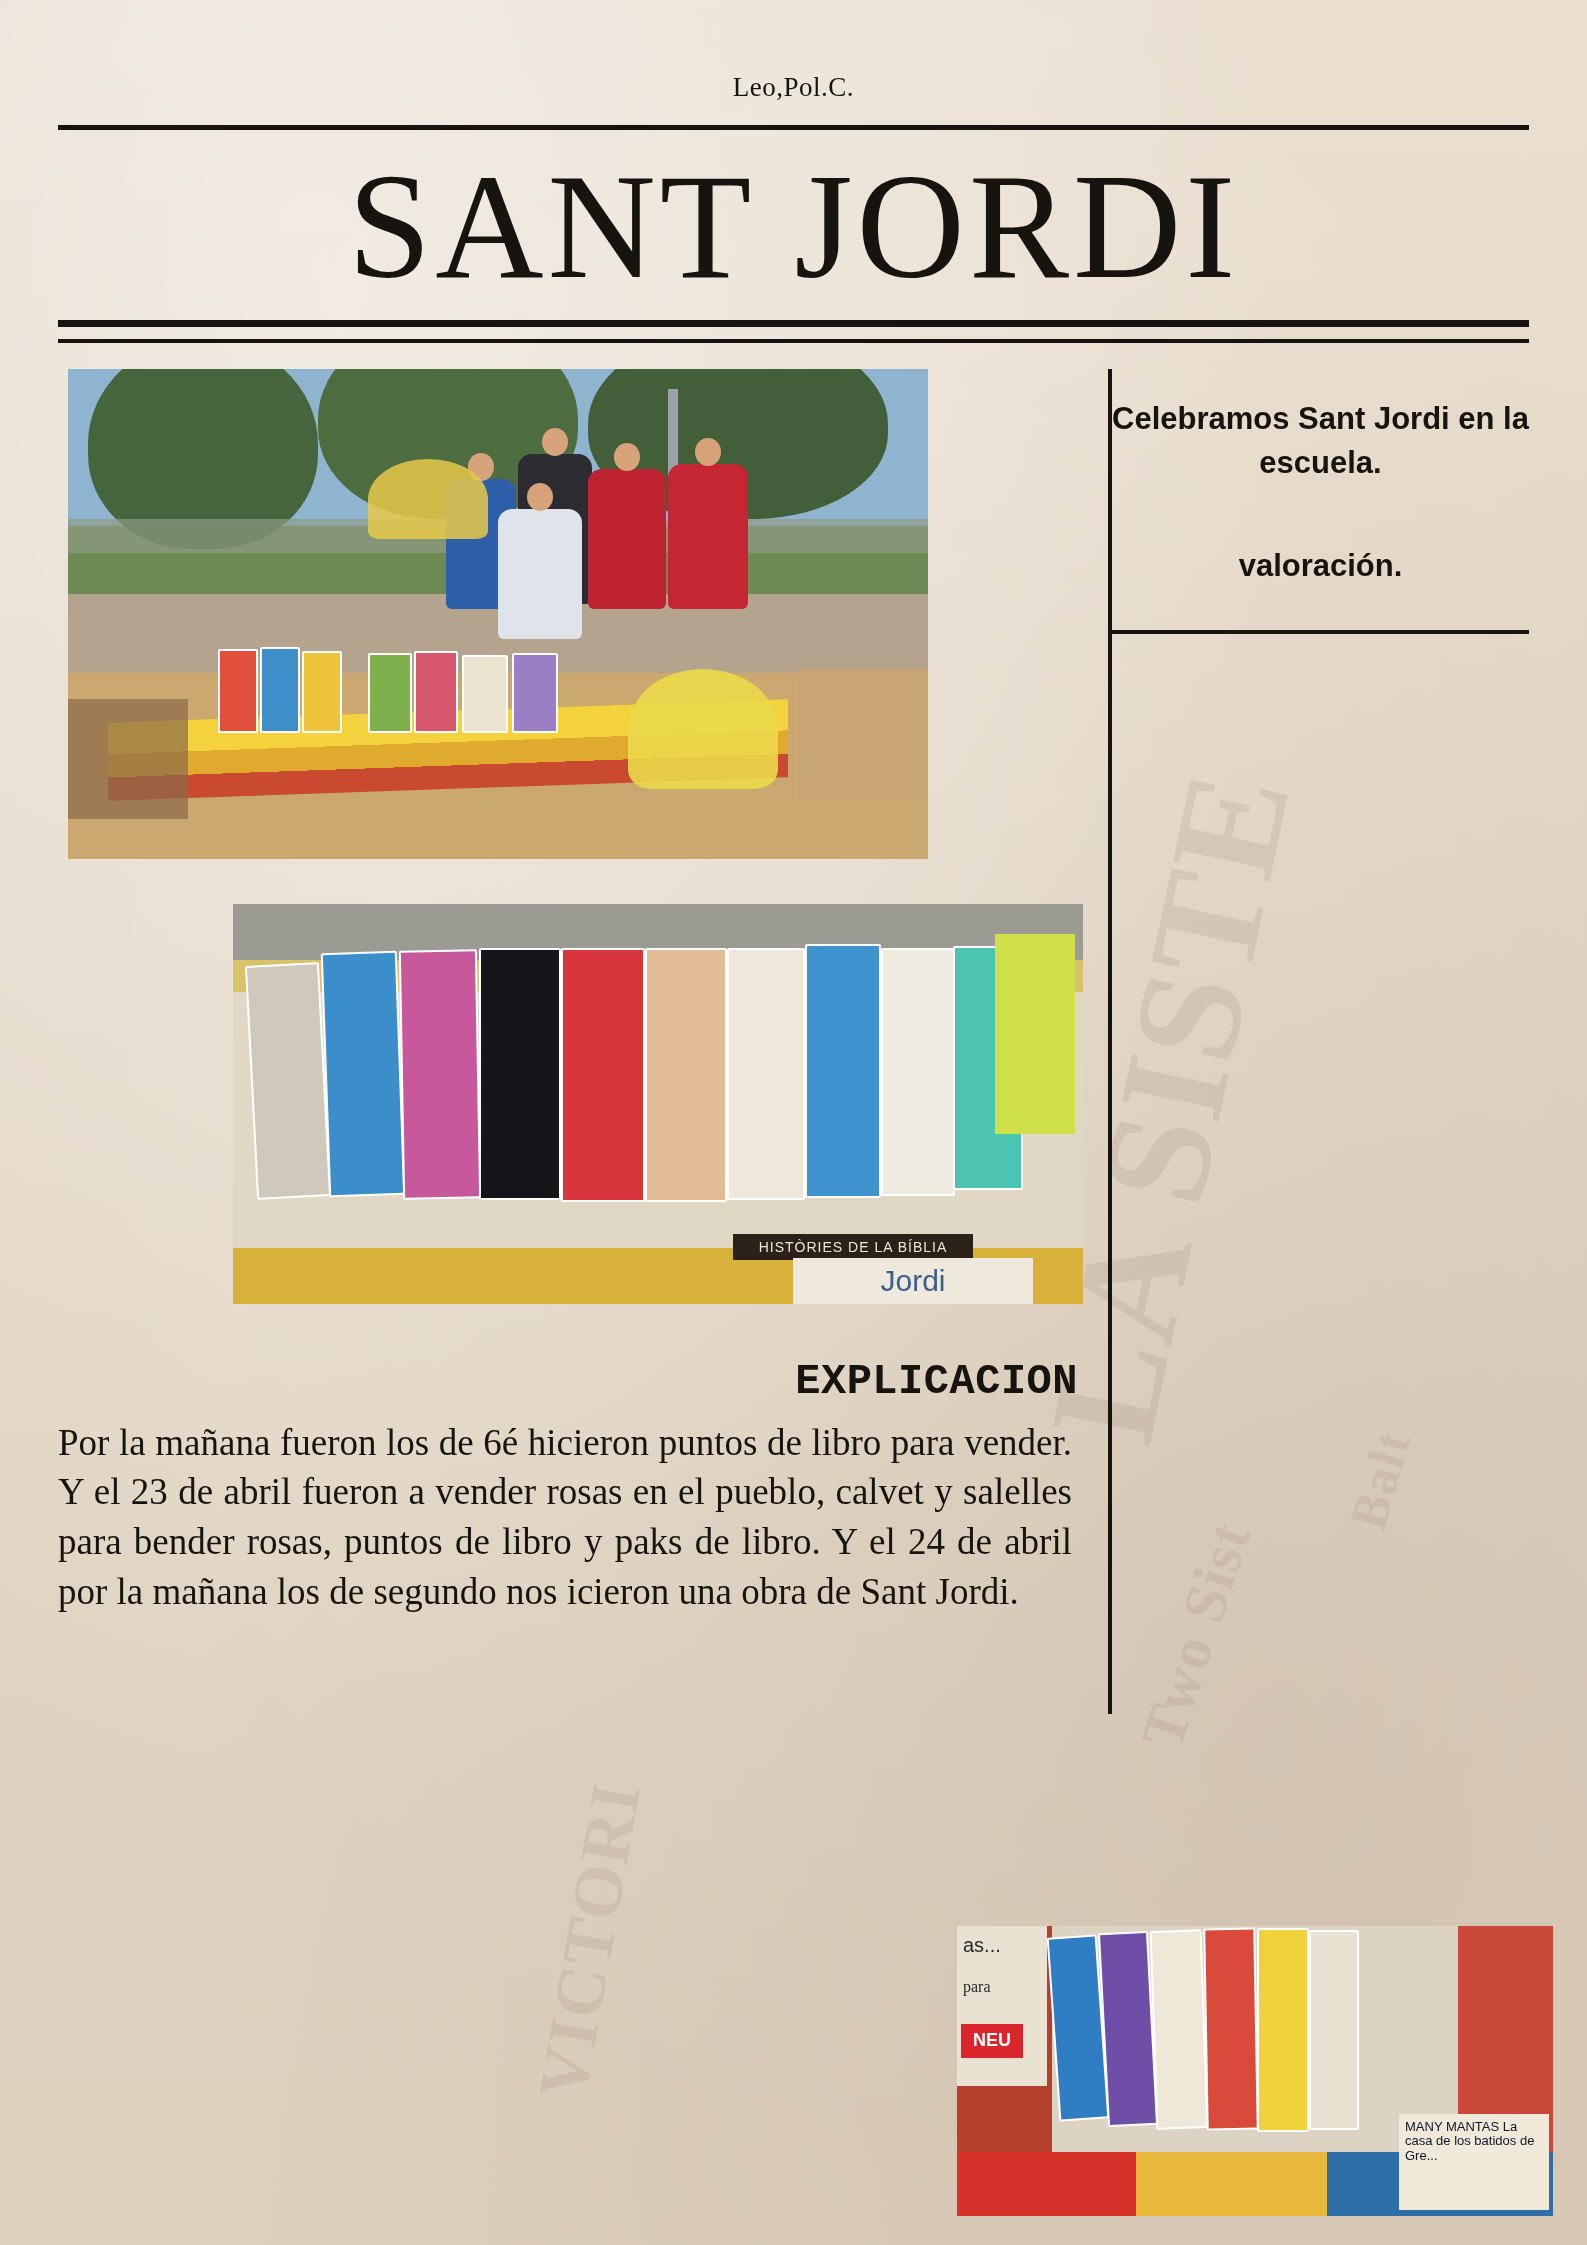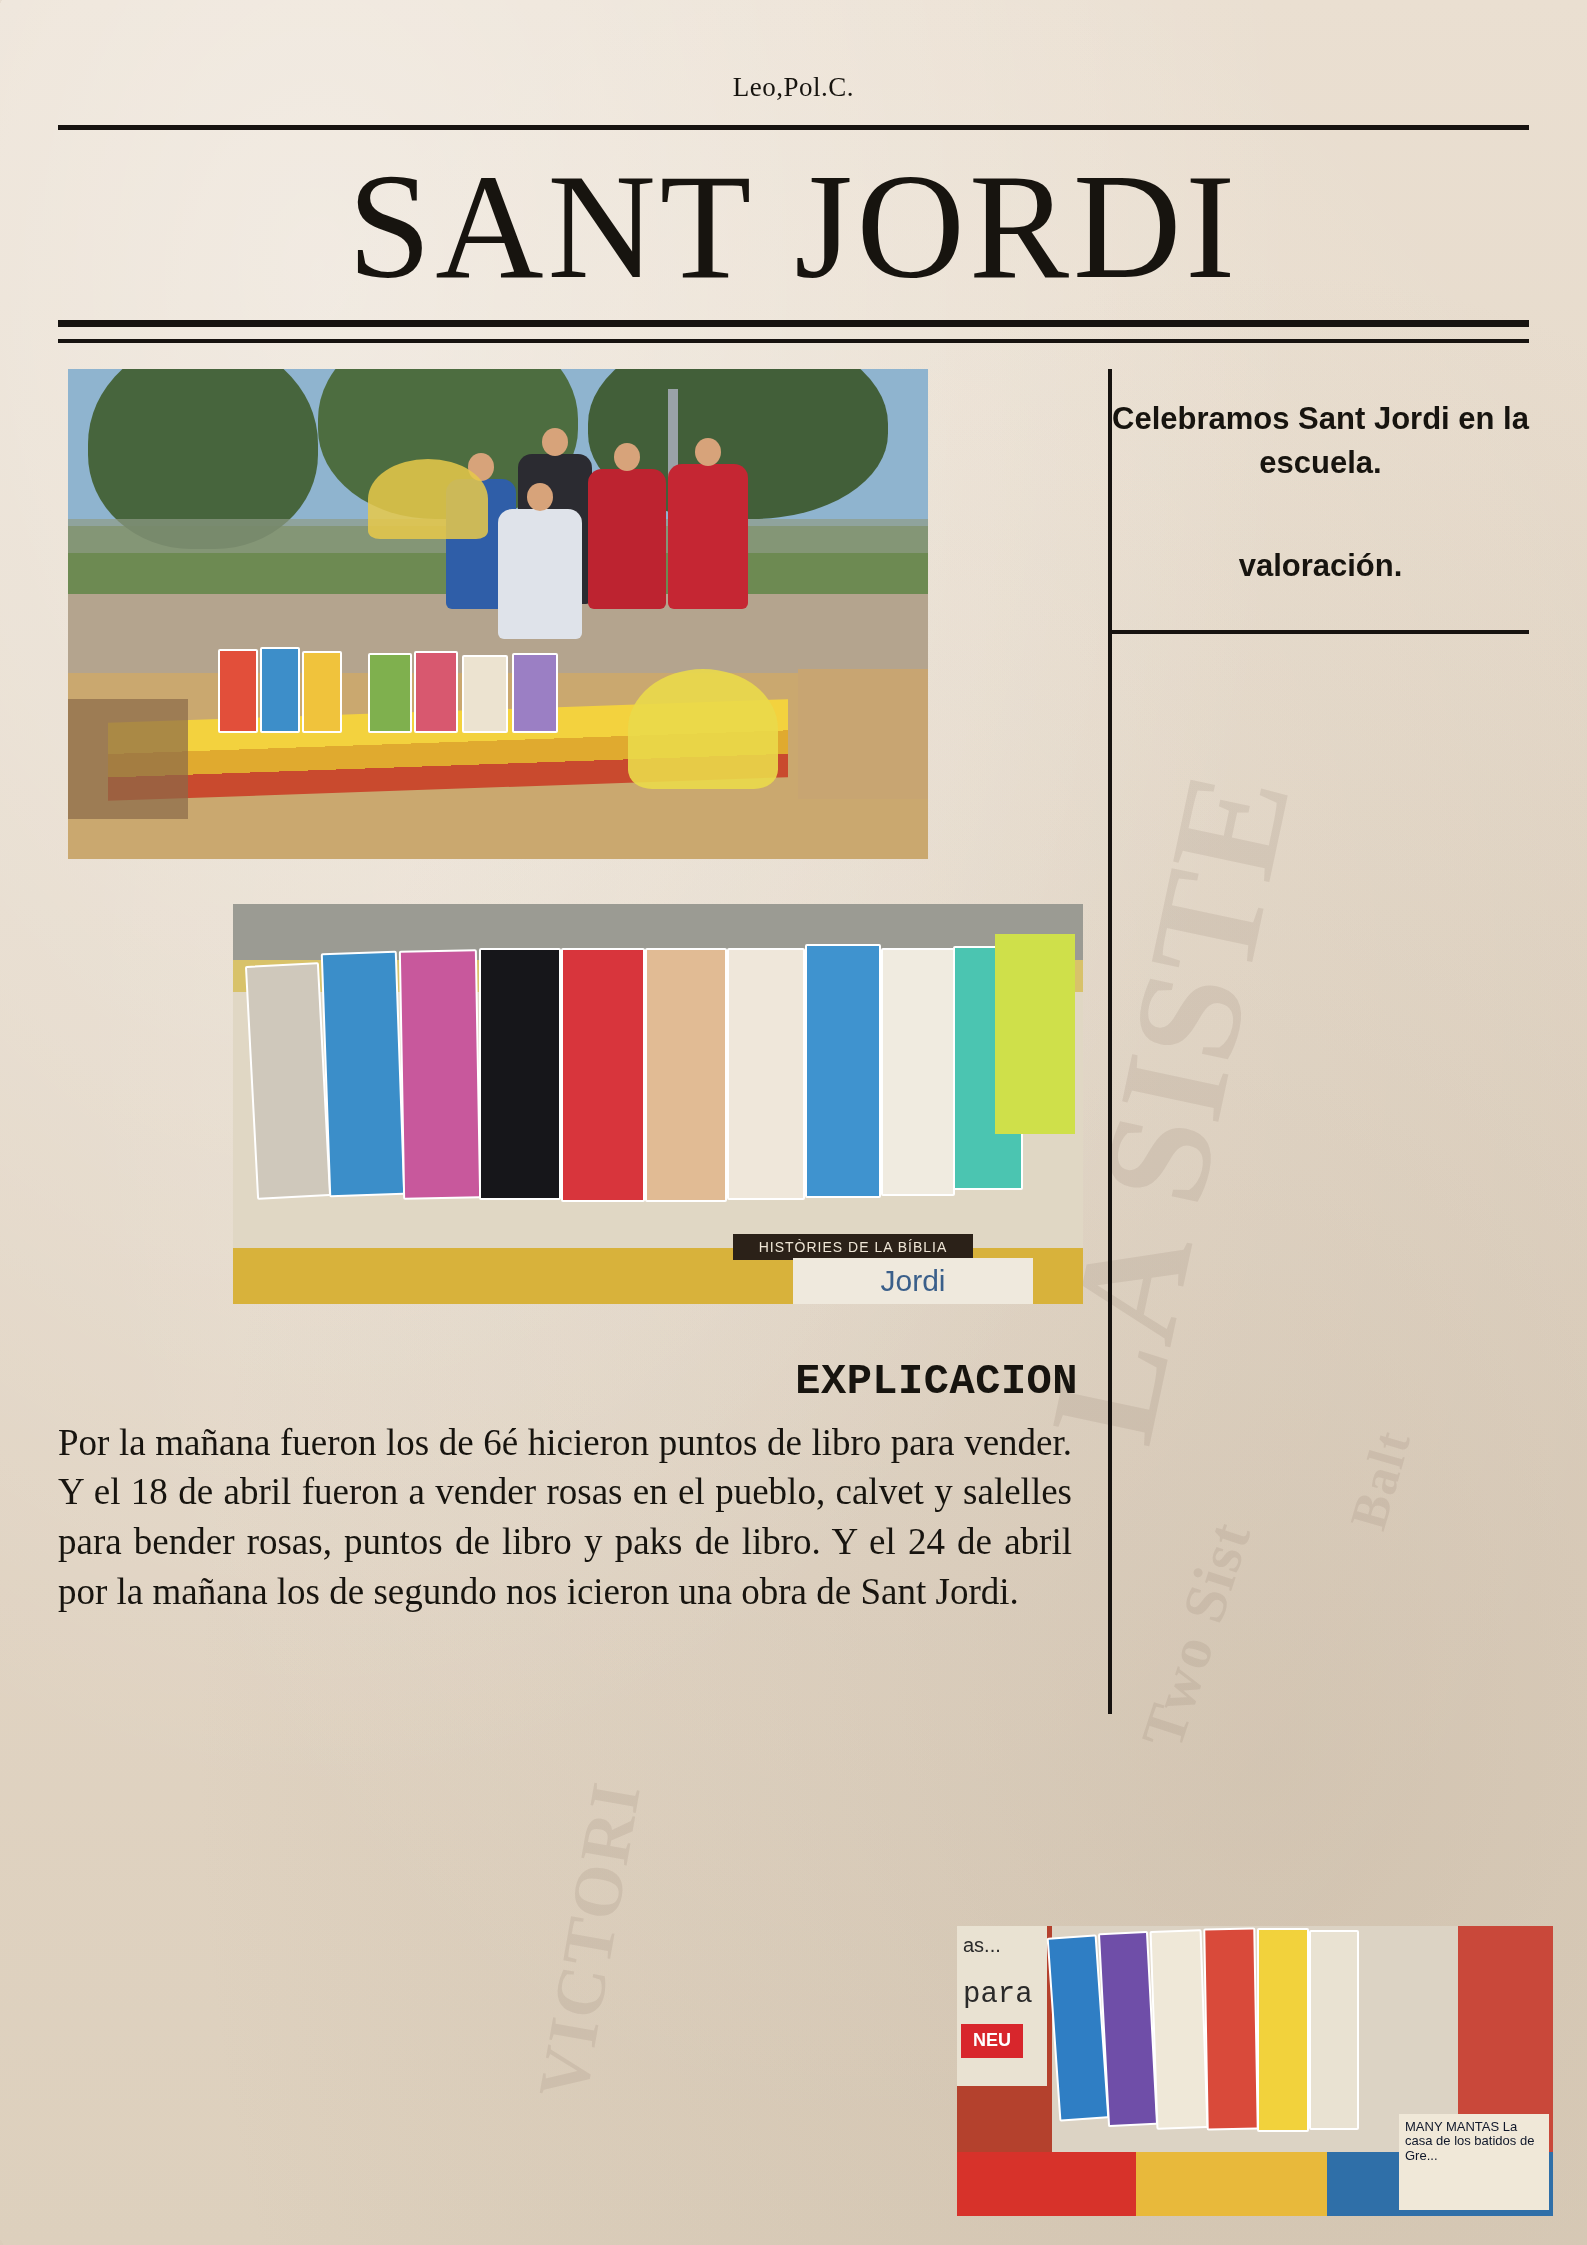--- a/index.html
+++ b/index.html
@@ -297,34 +297,34 @@
         <div class="bm" style="left:494px; top:44px; width:74px; height:248px; background:#efe7da;"></div>
         <div class="bm" style="left:572px; top:40px; width:72px; height:250px; background:#3f93cf;"></div>
         <div class="bm" style="left:648px; top:44px; width:70px; height:244px; background:#f0ebe0;"></div>
         <div class="bm" style="left:720px; top:42px; width:66px; height:240px; background:#4bc5b1;"></div>
         <div style="position:absolute; right:8px; top:30px; width:80px; height:200px; background:#cfe04a;"></div>
         <div class="book-strip" style="left:500px; bottom:44px; width:240px; height:26px; font-size:14px; letter-spacing:1px;">HISTÒRIES DE LA BÍBLIA</div>
         <div style="position:absolute; left:560px; bottom:0px; width:240px; height:46px; background:#efe9dd; color:#3a5f8a; font-size:30px; font-family:'Liberation Sans',sans-serif; display:flex; align-items:center; justify-content:center;">Jordi</div>
       </div>
 
       <div class="section-title">EXPLICACION</div>
-      <div class="body-text">Por la  mañana fueron los de 6é hicieron puntos de libro para vender. Y el 18 de abril fueron a vender rosas en el pueblo, calvet y salelles para bender rosas, puntos de libro y paks de libro. Y el 24 de abril por la mañana los de segundo nos icieron una obra de Sant Jordi.</div>
+      <div class="body-text">Por la  mañana fueron los de 6é hicieron puntos de libro para vender. Y el 23 de abril fueron a vender rosas en el pueblo, calvet y salelles para bender rosas, puntos de libro y paks de libro. Y el 24 de abril por la mañana los de segundo nos icieron una obra de Sant Jordi.</div>
     </div>
 
     <div class="col-divider"></div>
 
     <div class="col-right">
       <div class="lead">Celebramos Sant Jordi en la escuela.</div>
       <div class="subhead">valoración.</div>
       <div class="rule-bottom"></div>
 
       <div class="photo photo-3">
         <div style="position:absolute; left:0; top:0; width:90px; height:160px; background:#e9e2d2;"></div>
         <div style="position:absolute; left:6px; top:8px; font-size:20px; font-family:'Liberation Sans',sans-serif; color:#2a2a2a;">as...</div>
-        <div style="position:absolute; left:6px; top:52px; font-size:29px; font-family:Liberation Mono, monospace; color:#2a2a2a;">para</div>
+        <div style="position:absolute; left:6px; top:52px; font-size:16px; font-family:Liberation Serif, serif; color:#2a2a2a;">para</div>
         <div style="position:absolute; left:4px; top:98px; width:62px; height:34px; background:#d8262c; color:#fff; font-size:18px; font-weight:700; font-family:'Liberation Sans',sans-serif; display:flex; align-items:center; justify-content:center;">NEU</div>
 
         <div class="bm" style="left:96px; top:10px; width:46px; height:180px; background:#2f7ec4; transform:rotate(-4deg);"></div>
         <div class="bm" style="left:146px; top:6px; width:46px; height:190px; background:#6f4ea8; transform:rotate(-3deg);"></div>
         <div class="bm" style="left:196px; top:4px; width:48px; height:195px; background:#efe8d8; transform:rotate(-2deg);"></div>
         <div class="bm" style="left:248px; top:2px; width:48px; height:198px; background:#d94a3a; transform:rotate(-1deg);"></div>
         <div class="bm" style="left:300px; top:2px; width:48px; height:200px; background:#f2d23c;"></div>
         <div class="bm" style="left:352px; top:4px; width:46px; height:196px; background:#e9e2d2;"></div>
         <div style="position:absolute; left:0; bottom:0; right:0; height:64px; background:linear-gradient(90deg,#d7322a 0 30%, #e8b93b 30% 62%, #2f6fa8 62% 100%);"></div>
         <div style="position:absolute; right:4px; bottom:6px; width:150px; height:96px; background:#f0e8d8; font-size:13px; font-family:'Liberation Sans',sans-serif; color:#0f172a; padding:6px; box-sizing:border-box; line-height:1.15;">MANY MANTAS La casa de los batidos de Gre...</div>

